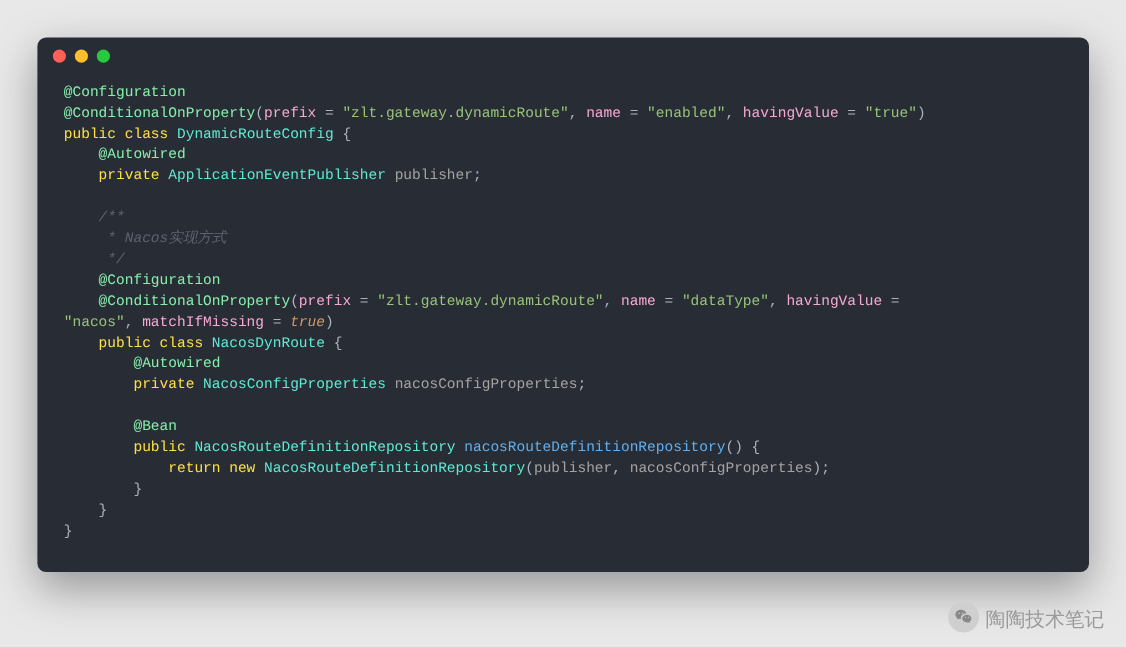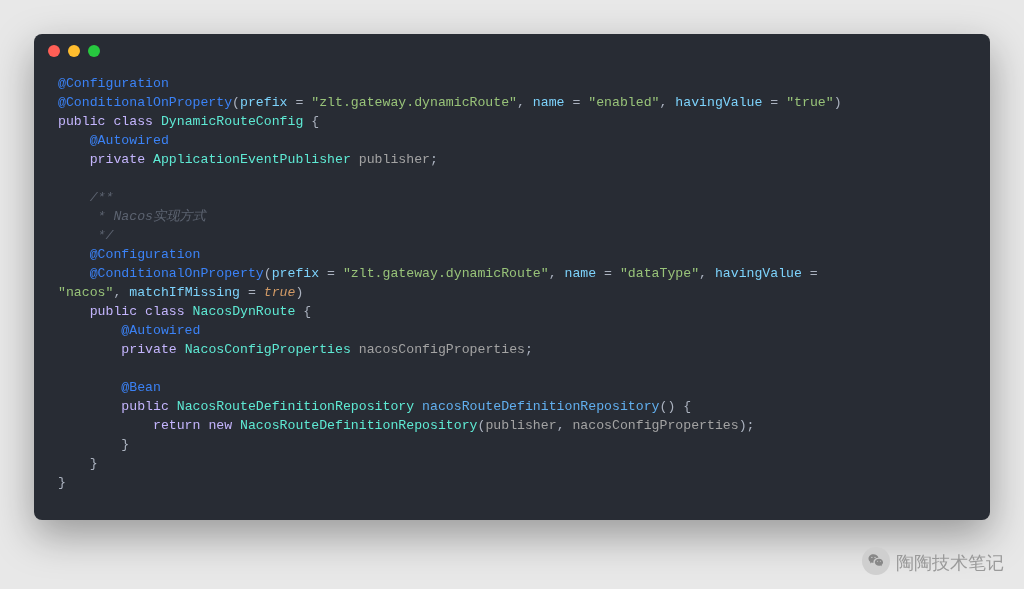--- a/index.html
+++ b/index.html
@@ -33,25 +33,25 @@
   .dot.yellow { background:#ffbd2e; }
   .dot.green { background:#27c93f; }
   .code {
     padding: 6px 24px 28px 24px;
     font-size: 13.2px;
     line-height: 19px;
     color: #abb2bf;
     white-space: pre;
     overflow: hidden;
   }
-  .c-ann   { color: #3b82f6; }      
+  .c-ann   { color: #86efac; }      
   .c-punc  { color: #abb2bf; }      
-  .c-attr  { color: #7dd3fc; font-family: Liberation Mono, monospace; }      
+  .c-attr  { color: #f9a8d4; font-family: Liberation Mono, monospace; }      
   .c-str   { color: #98c379; }      
-  .c-kw    { color: #c4b5fd; }      
+  .c-kw    { color: #fde047; }      
   .c-cls2  { color: #5eead4; }      
   .c-var   { color: #a3a3a3; }      
   .c-bool  { color: #d19a66; font-style: italic; }      
   .c-cmt   { color: #5c6370; font-style: italic; }
   .c-fn    { color: #61afef; }
   .watermark {
     position: absolute;
     right: 20px;
     bottom: 14px;
     display: flex;

